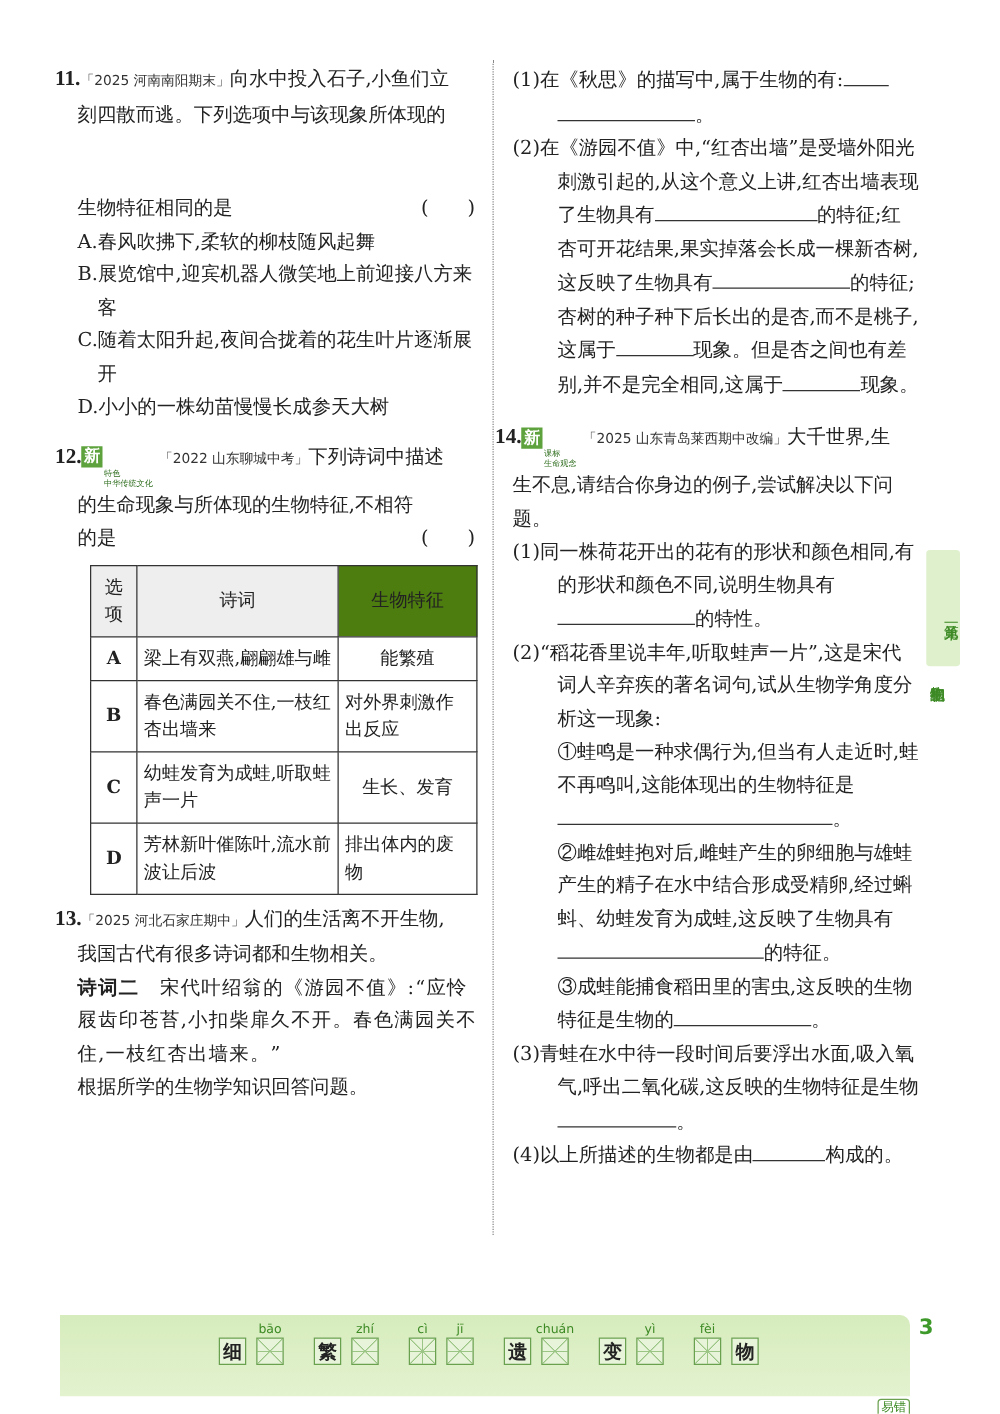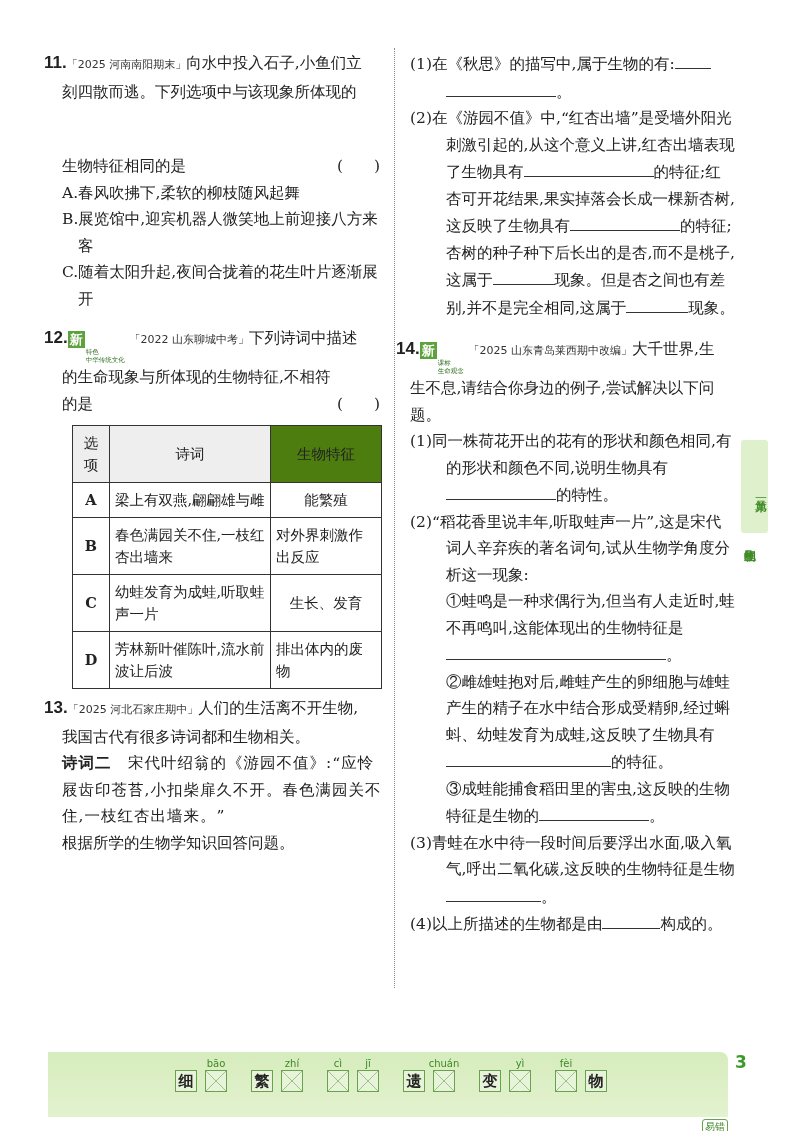--- a/index.html
+++ b/index.html
@@ -3,21 +3,21 @@
 <meta charset="utf-8">
 <style>
   html,body{margin:0;padding:0;}
   body{width:800px;height:1131px;background:#fff;position:relative;overflow:hidden;
        font-family:"DejaVu Serif","Liberation Serif",serif;color:#222;}
   .col{position:absolute;top:50px;font-size:15.5px;line-height:26.5px;}
   .col-left{left:44px;width:340px;}
   .col-right{left:410px;width:325px;}
   .divider{position:absolute;left:394px;top:48px;width:0;height:940px;border-left:1px dotted #888;}
   .q{position:relative;}
-  .qnum{font-family:Liberation Sans, sans-serif;font-weight:bold;font-size:17px;color:#222;}
+  .qnum{font-family:Liberation Serif, serif;font-weight:bold;font-size:17px;color:#222;}
   .src{font-family:"DejaVu Sans","Liberation Sans",sans-serif;font-size:11px;color:#333;}
   .paren{position:absolute;right:4px;}
   .indent{padding-left:18px;}
   .hang{padding-left:34px;text-indent:-16px;}
   .sub{padding-left:36px;text-indent:-36px;}
   .sub-body{padding-left:36px;}
   .blank{display:inline-block;border-bottom:1px solid #333;height:18px;vertical-align:baseline;}
   .xin{display:inline-block;background:#5da23c;color:#fff;font-weight:bold;font-size:13px;
        padding:0 2px;line-height:17px;vertical-align:middle;font-family:"DejaVu Sans",sans-serif;}
   .xin-sub{display:inline-block;font-size:6.5px;line-height:8px;vertical-align:middle;color:#2f6e1e;
@@ -60,20 +60,21 @@
 
 <div class="col col-left">
 
   <div class="q">
     <div><span class="qnum">11.</span><span class="src">「2025 河南南阳期末」</span><span>向水中投入石子,小鱼们立</span></div>
     <div class="indent">刻四散而逃。下列选项中与该现象所体现的</div>
     <div class="indent" style="position:relative;margin-top:48px;"><span>生物特征相同的是</span><span class="paren">(　　)</span></div>
     <div class="hang">A.春风吹拂下,柔软的柳枝随风起舞</div>
     <div class="hang">B.展览馆中,迎宾机器人微笑地上前迎接八方来客</div>
     <div class="hang">C.随着太阳升起,夜间合拢着的花生叶片逐渐展开</div>
+    <div class="hang">D.小小的一株幼苗慢慢长成参天大树</div>
   </div>
 
   <div class="q" style="margin-top:2px;">
     <div><span class="qnum">12.</span><span class="xin">新</span><span class="xin-sub"><span>特色</span><br><span>中华传统文化</span></span> <span class="src">「2022 山东聊城中考」</span><span>下列诗词中描述</span></div>
     <div class="indent">的生命现象与所体现的生物特征,不相符</div>
     <div class="indent" style="position:relative;"><span>的是</span><span class="paren">(　　)</span></div>
 
     <table class="opts">
       <tbody>
           <tr>

